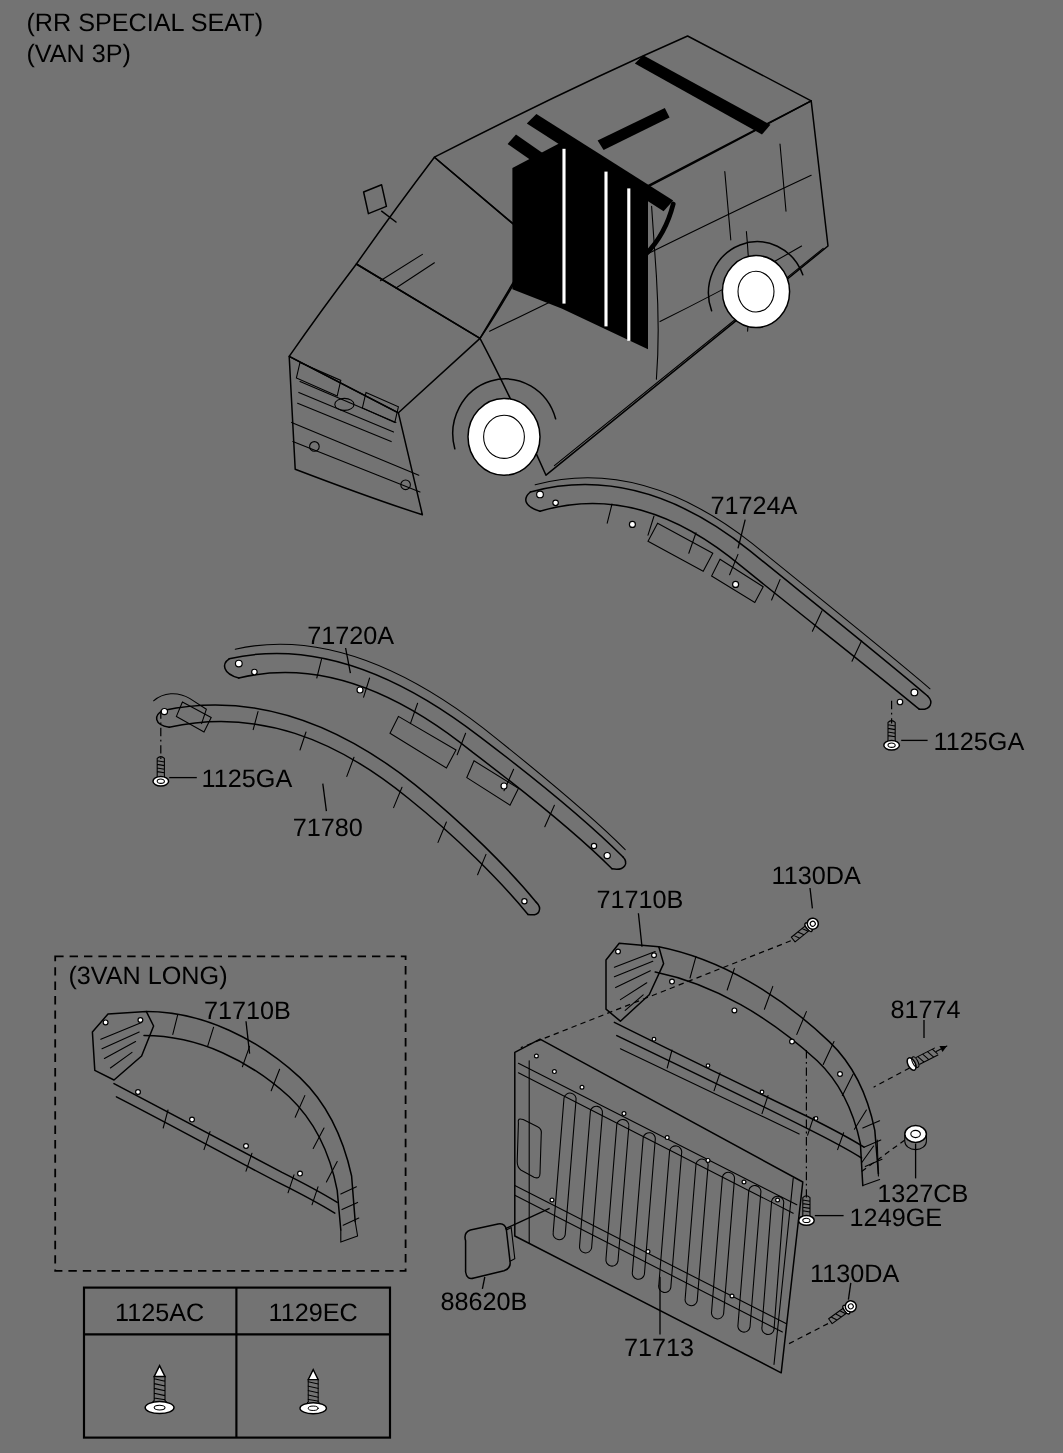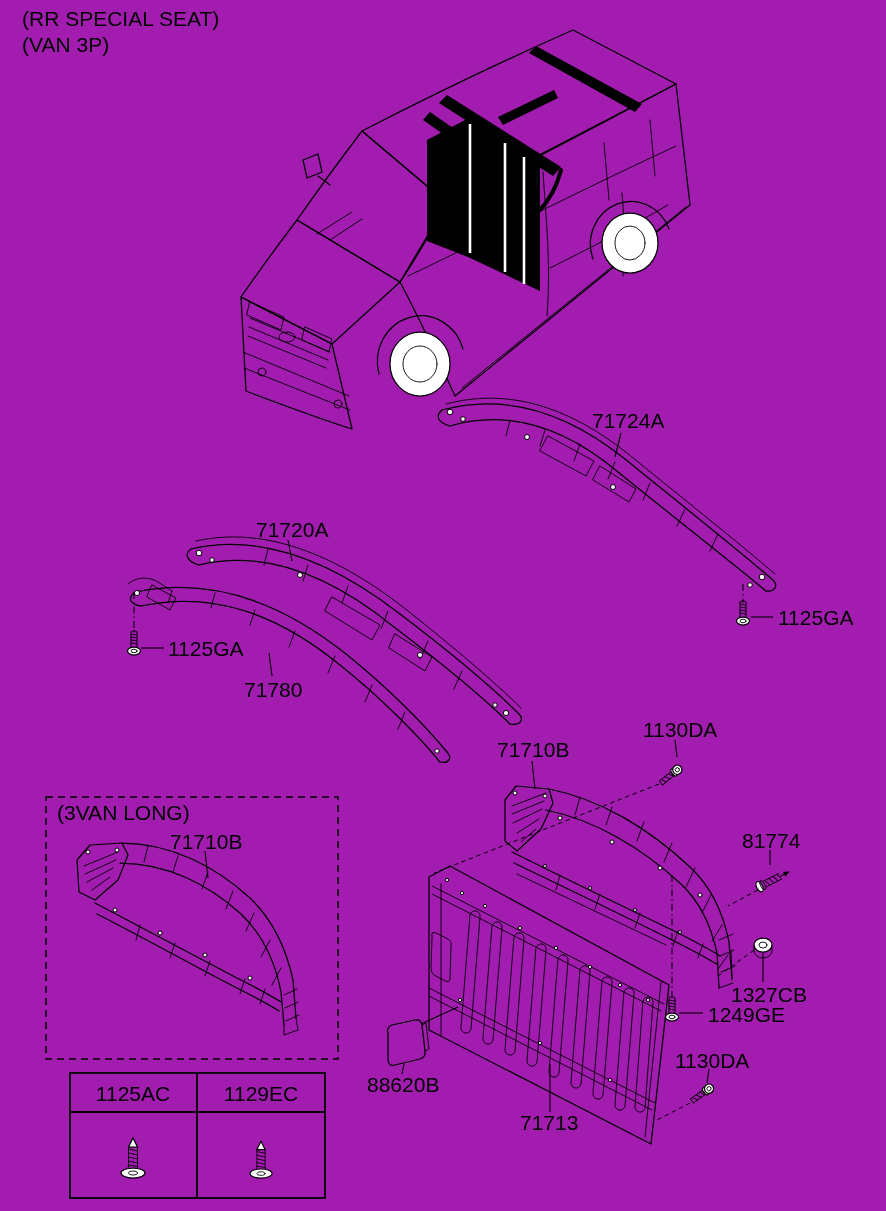--- a/index.html
+++ b/index.html
@@ -1,16 +1,16 @@
 <!DOCTYPE html>
 <html><head>
 <meta charset="utf-8">
 <style>
   html,body{margin:0;padding:0;background:#fff;}
-  .page{position:relative;width:886px;height:1211px;background:#a21caf;overflow:hidden;}
+  .page{position:relative;width:886px;height:1211px;background:#737373;overflow:hidden;}
   svg{display:block;}
   text{font-family:"Liberation Sans",sans-serif;font-size:21px;fill:#000;}
   .mid{text-anchor:middle;}
   .o{fill:none;stroke:#000;stroke-width:1.25;stroke-linecap:round;stroke-linejoin:round;}
   .t{fill:none;stroke:#000;stroke-width:.9;stroke-linecap:round;}
   .f{fill:#000;stroke:none;}
   .sw4{fill:none;stroke:#000;stroke-width:4;stroke-linecap:round;}
   .w{fill:none;stroke:#fff;stroke-width:2.6;}
   .wh{fill:#fff;stroke:#000;stroke-width:1.25;}
   .hole{fill:#fff;stroke:#000;stroke-width:1;}

